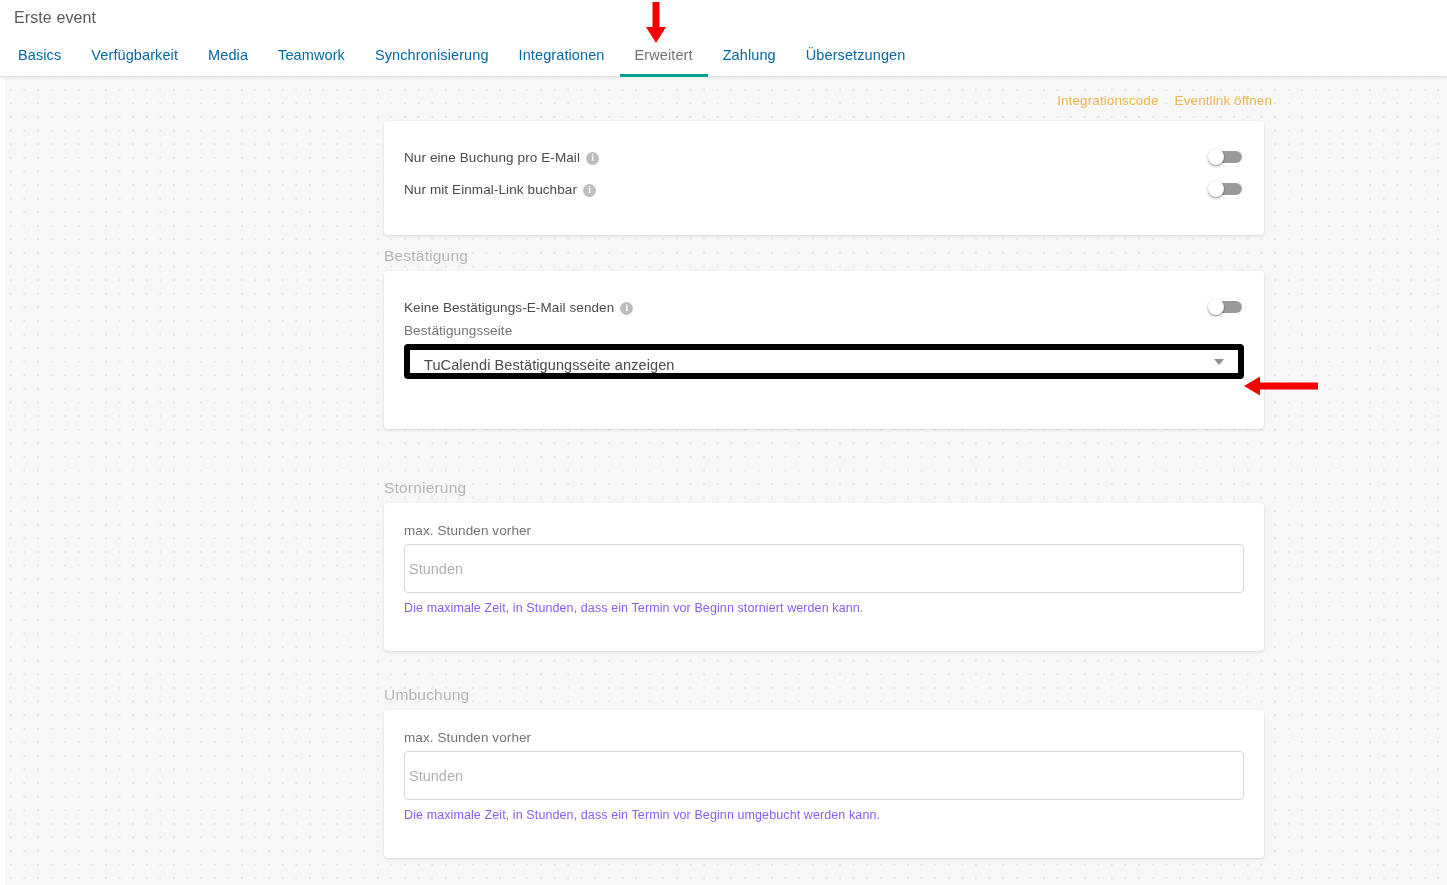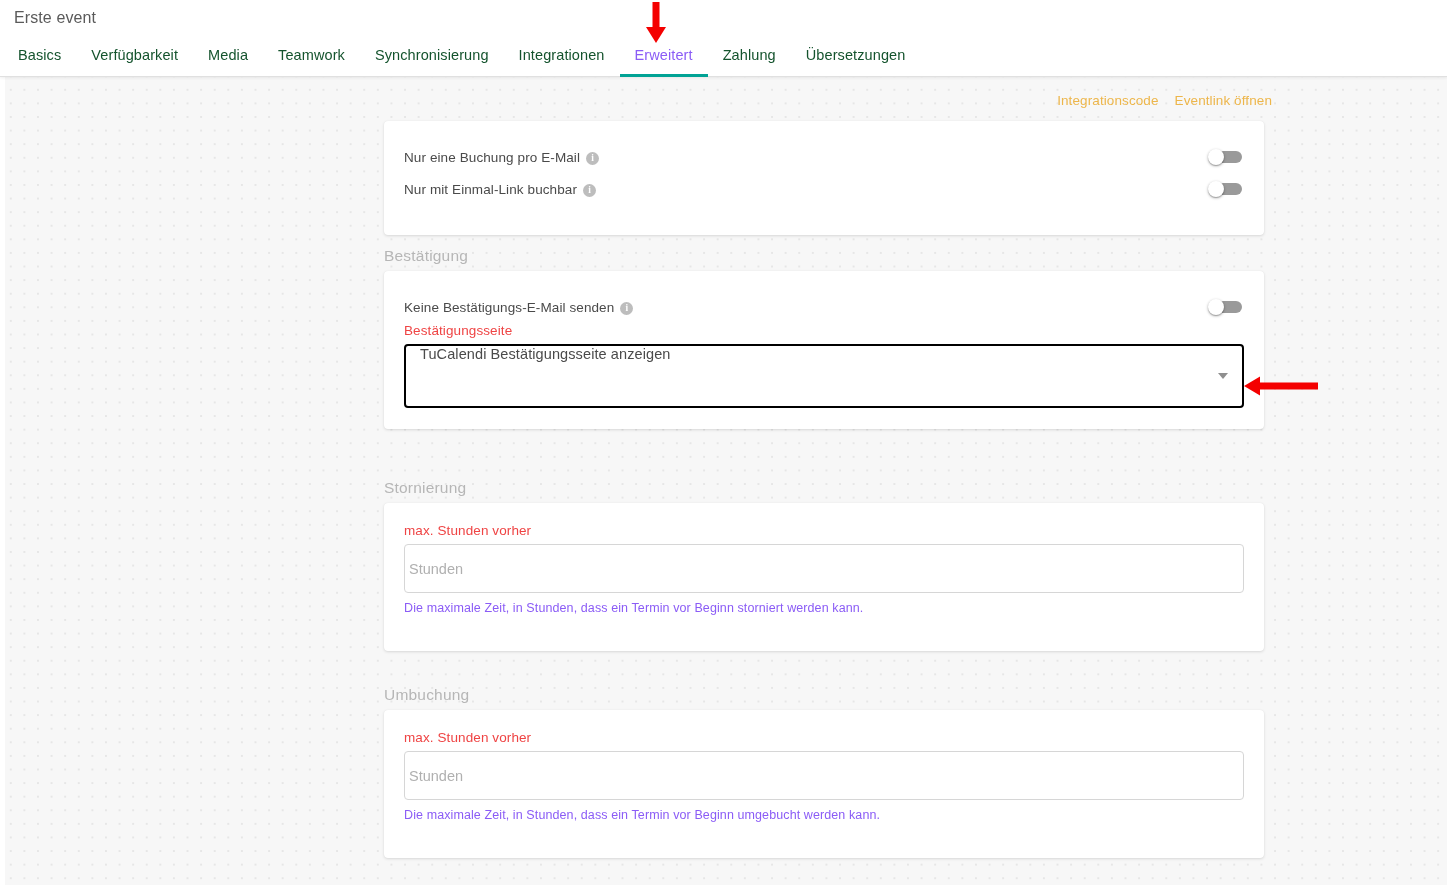--- a/index.html
+++ b/index.html
@@ -53,26 +53,26 @@
     display: flex;
     align-items: flex-start;
     padding-left: 3px;
   }
   .tab {
     position: relative;
     padding: 0 15px;
     height: 39px;
     line-height: 34px;
     font-size: 14.5px;
-    color: #14532d;
+    color: #0369a1;
     white-space: nowrap;
     cursor: pointer;
     letter-spacing: 0.1px;
   }
-  .tab.active { color: #8b5cf6; }
+  .tab.active { color: #737373; }
   .tab.active::after {
     content: "";
     position: absolute;
     left: 0; right: 0;
     bottom: 0;
     height: 3px;
     background: #00a294;
   }
 
   
@@ -188,32 +188,32 @@
     border-radius: 50%;
     background: #ffffff;
     box-shadow: 0 1px 3px rgba(0,0,0,0.32), 0 1px 1px rgba(0,0,0,0.2);
   }
 
   
   #section-confirmation { position: absolute; top: 170px; }
   #card-confirmation { height: 158px; padding: 20px; }
   .field-label {
     font-size: 13.5px;
-    color: #ef4444;
+    color: #737373;
     letter-spacing: 0.1px;
     margin-bottom: 6px;
   }
   .select-wrap {
     position: relative;
     width: 840px;
-    height: 64px;
-    border: 2px solid #000000;
+    height: 35px;
+    border: 6px solid #000000;
     border-radius: 4px;
     display: flex;
-    align-items: flex-start;
+    align-items: flex-end;
     padding: 0 14px;
     cursor: pointer;
     background: #fff;
   }
   .select-value {
     font-size: 14.5px;
     color: #4a4a4a;
     letter-spacing: 0.1px;
   }
   .caret {

